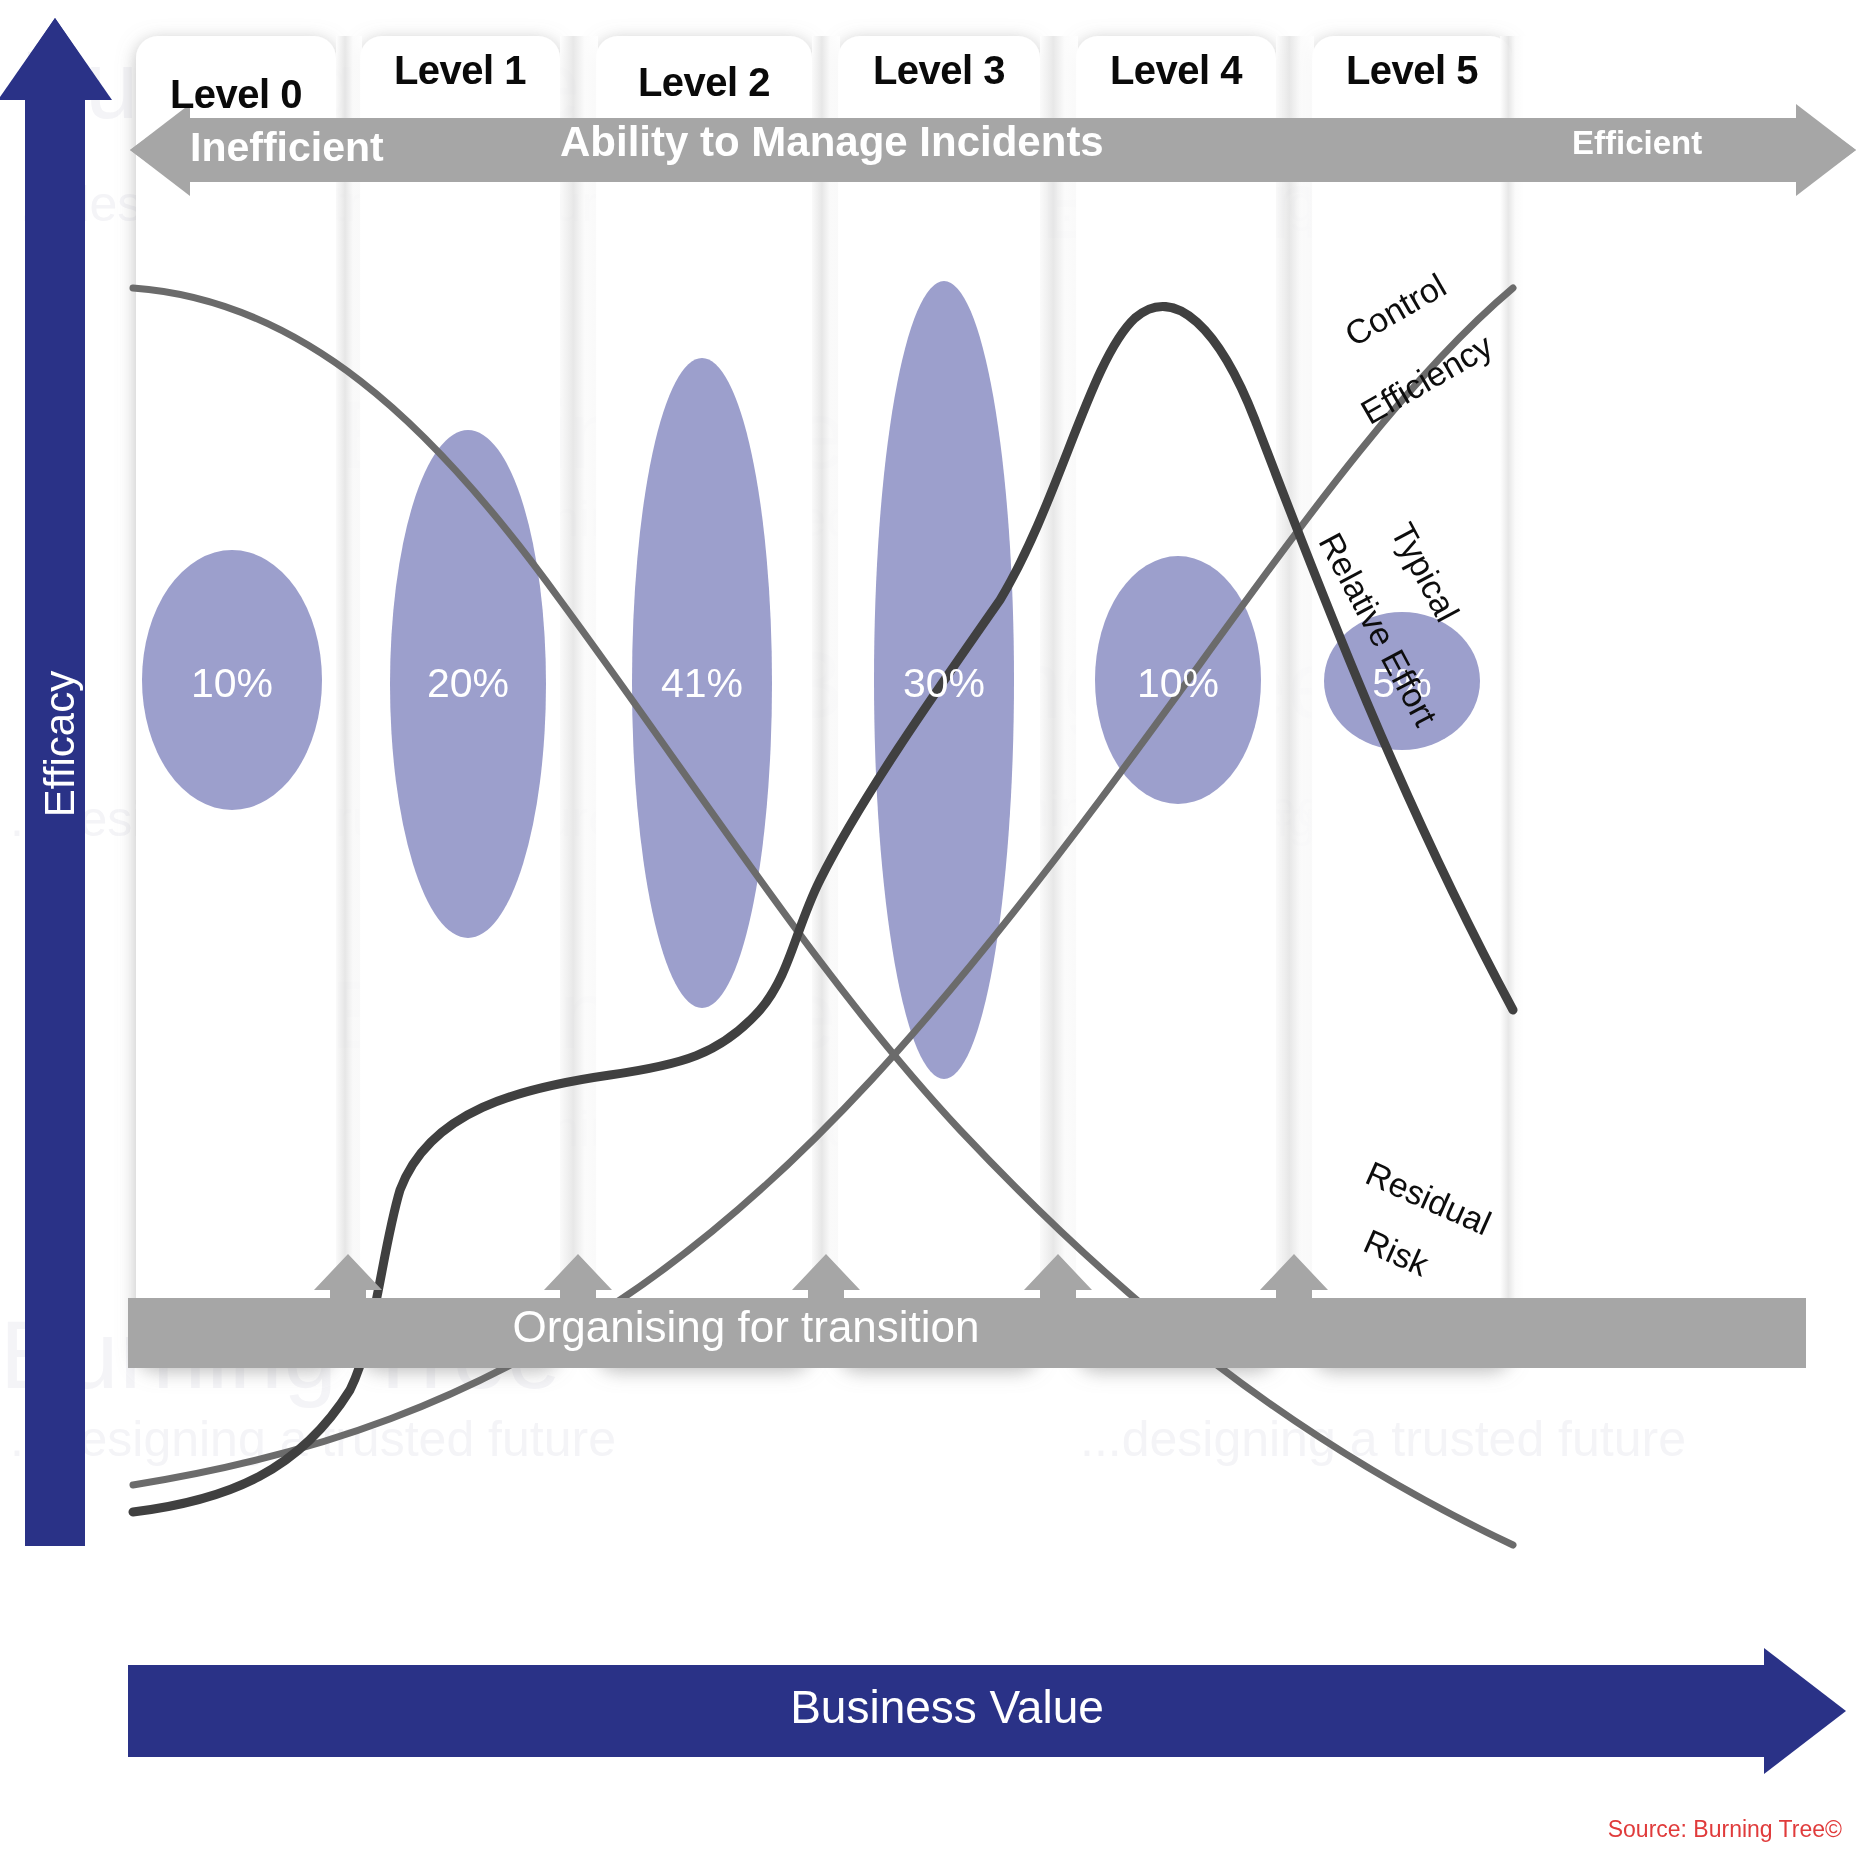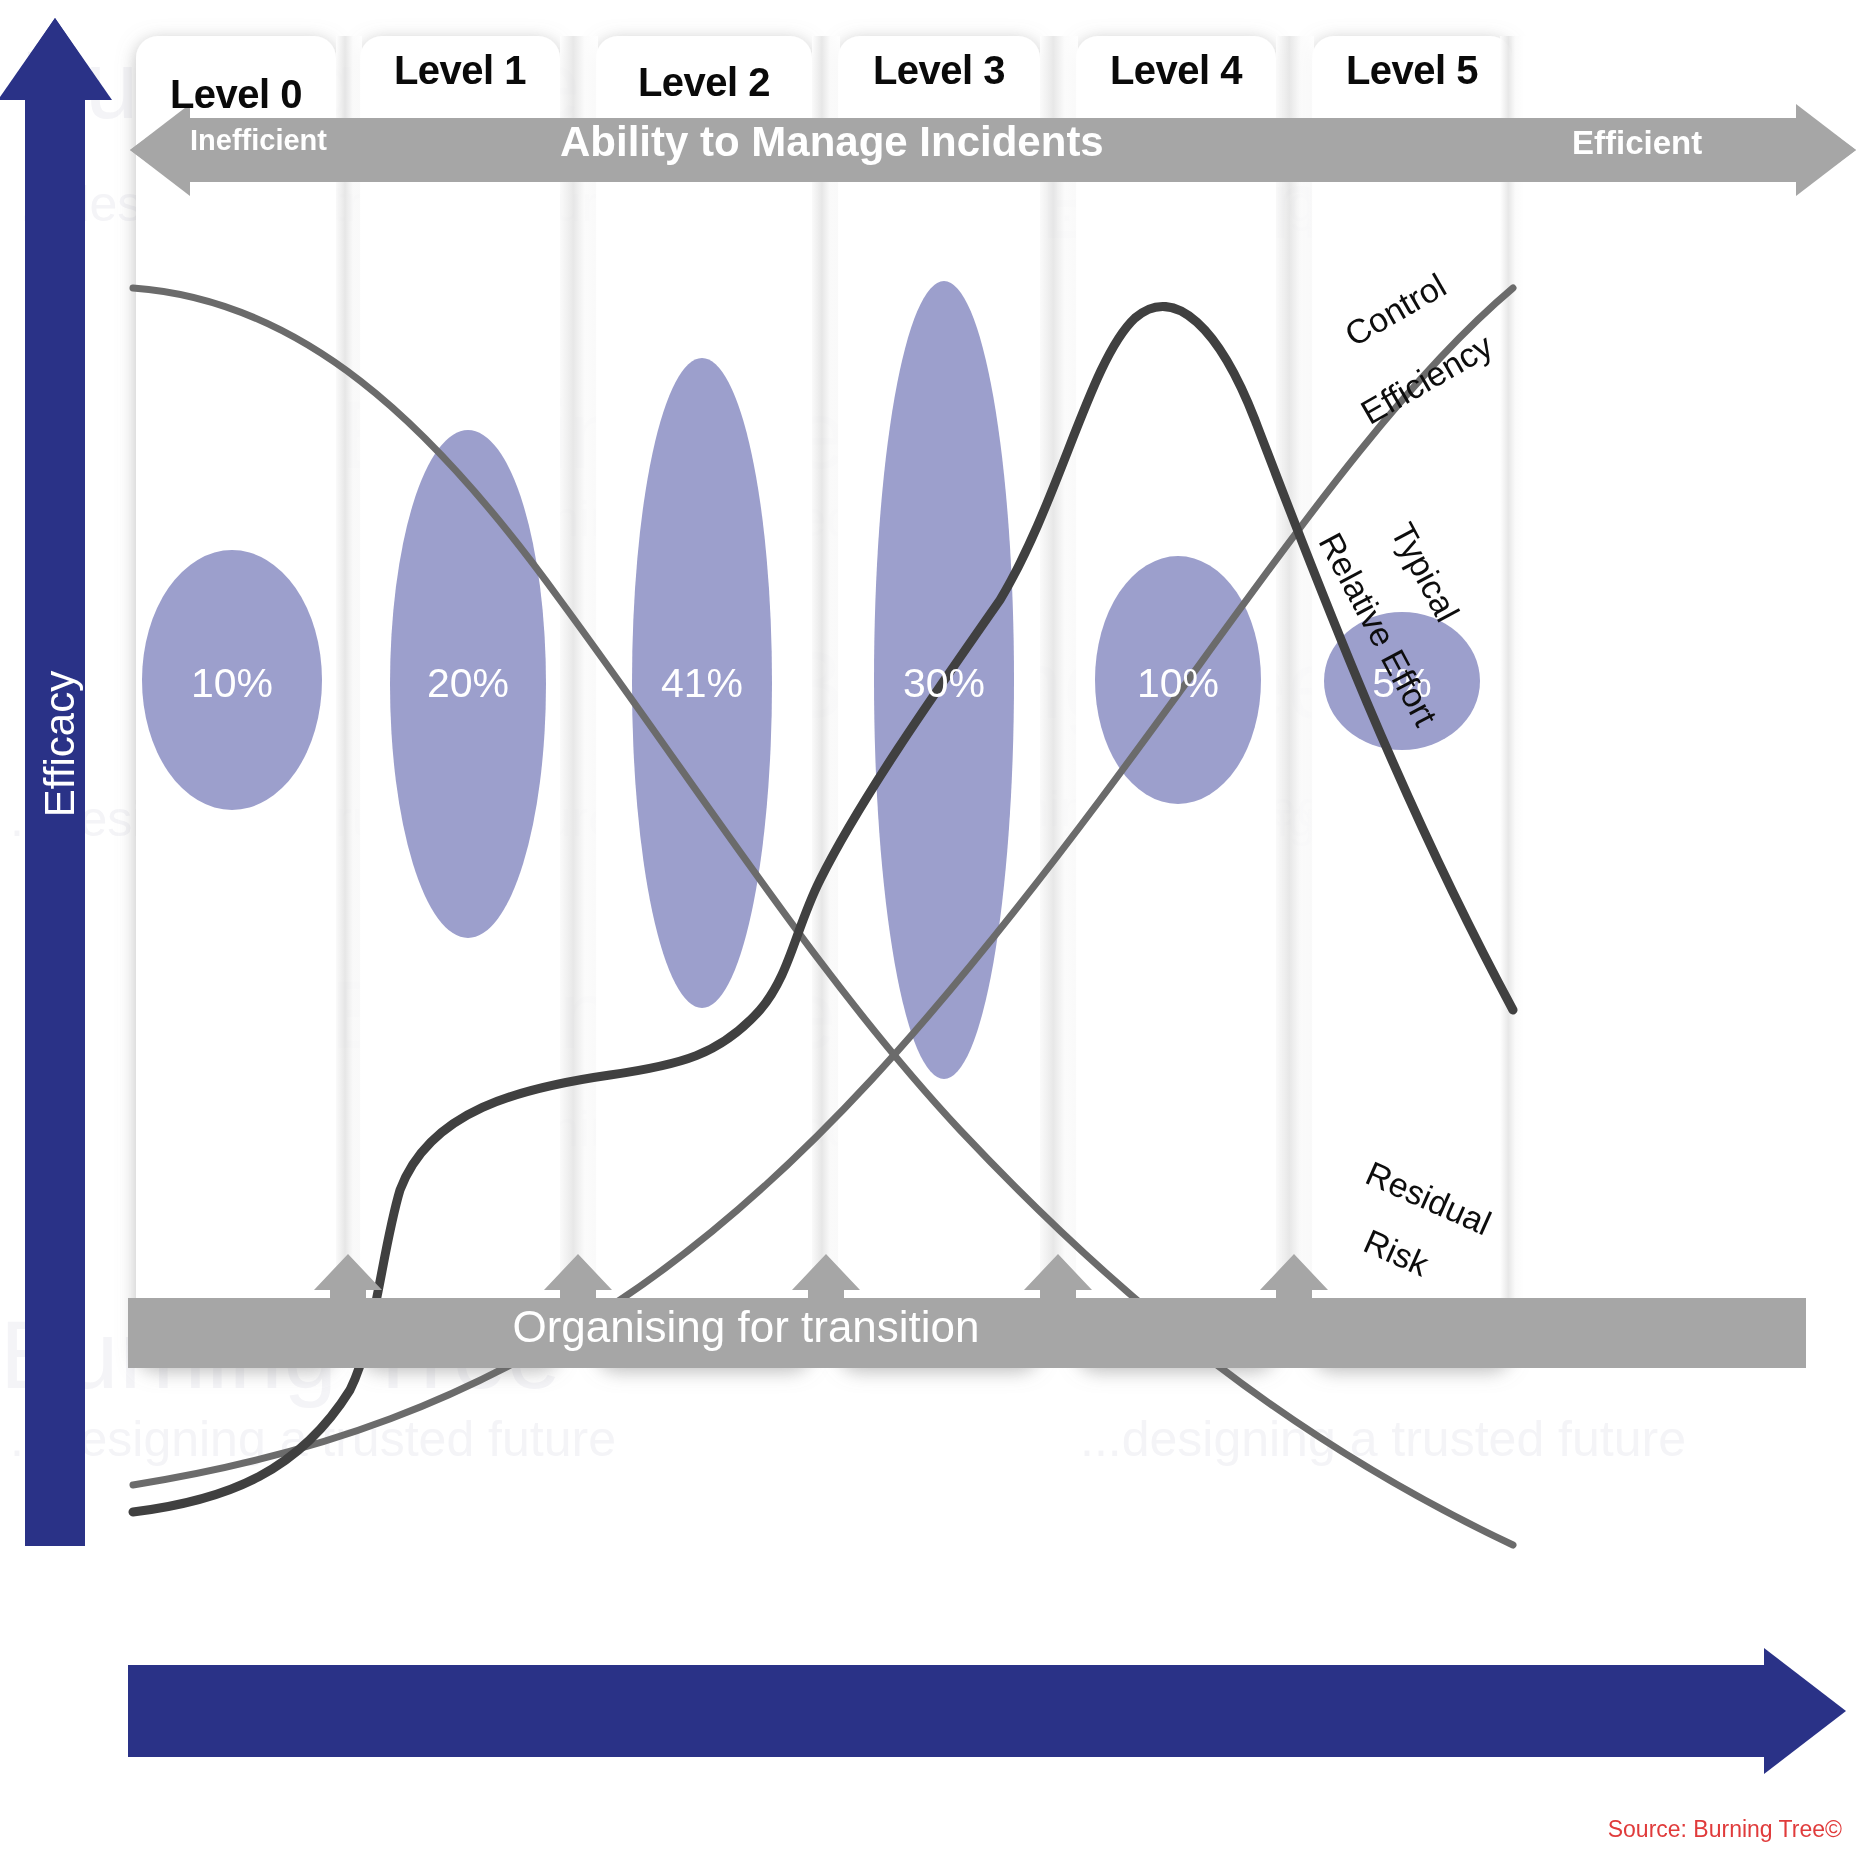--- a/index.html
+++ b/index.html
@@ -173,21 +173,21 @@
     </g>
   </svg>
 
   <div class="level-label" style="left:136px;top:48px;width:200px;margin-top:24px;">Level 0</div>
   <div class="level-label" style="left:360px;top:48px;width:200px;">Level 1</div>
   <div class="level-label" style="left:596px;top:60px;width:216px;">Level 2</div>
   <div class="level-label" style="left:838px;top:48px;width:202px;">Level 3</div>
   <div class="level-label" style="left:1076px;top:48px;width:200px;">Level 4</div>
   <div class="level-label" style="left:1312px;top:48px;width:200px;">Level 5</div>
 
-  <div class="headbar-text" style="left:190px;top:124px;font-size:29px;text-align:right;">Inefficient</div>
+  <div class="headbar-text" style="left:190px;top:124px;font-size:41px;text-align:right;">Inefficient</div>
   <div class="headbar-text" style="left:560px;top:118px;font-size:42px;">Ability to Manage Incidents</div>
   <div class="headbar-text" style="left:1572px;top:124px;font-size:33px;">Efficient</div>
 
   <div class="pct" style="left:142px;top:660px;width:180px;">10%</div>
   <div class="pct" style="left:378px;top:660px;width:180px;">20%</div>
   <div class="pct" style="left:612px;top:660px;width:180px;">41%</div>
   <div class="pct" style="left:854px;top:660px;width:180px;">30%</div>
   <div class="pct" style="left:1088px;top:660px;width:180px;">10%</div>
   <div class="pct" style="left:1312px;top:660px;width:180px;">5%</div>
 
@@ -197,16 +197,17 @@
   <div class="curve-lbl" style="left:1400px;top:506px;transform:rotate(62deg);">Typical</div>
   <div class="curve-lbl" style="left:1328px;top:516px;transform:rotate(62deg);">Relative Effort</div>
 
   <div class="curve-lbl" style="left:1368px;top:1152px;transform:rotate(24deg);">Residual</div>
   <div class="curve-lbl" style="left:1366px;top:1220px;transform:rotate(24deg);">Risk</div>
 
   <div class="headbar-text" style="left:0;top:1302px;width:1492px;text-align:center;font-size:44px;font-weight:400;">Organising for transition</div>
 
   <div class="axis-text" style="left:-60px;top:720px;width:240px;text-align:center;font-size:42px;transform:rotate(-90deg);">Efficacy</div>
 
+  <div class="axis-text" style="left:128px;top:1680px;width:1638px;text-align:center;font-size:46px;">Business Value</div>
 
   <div class="src">Source: Burning Tree©</div>
 
 </div>
 
 </body></html>

